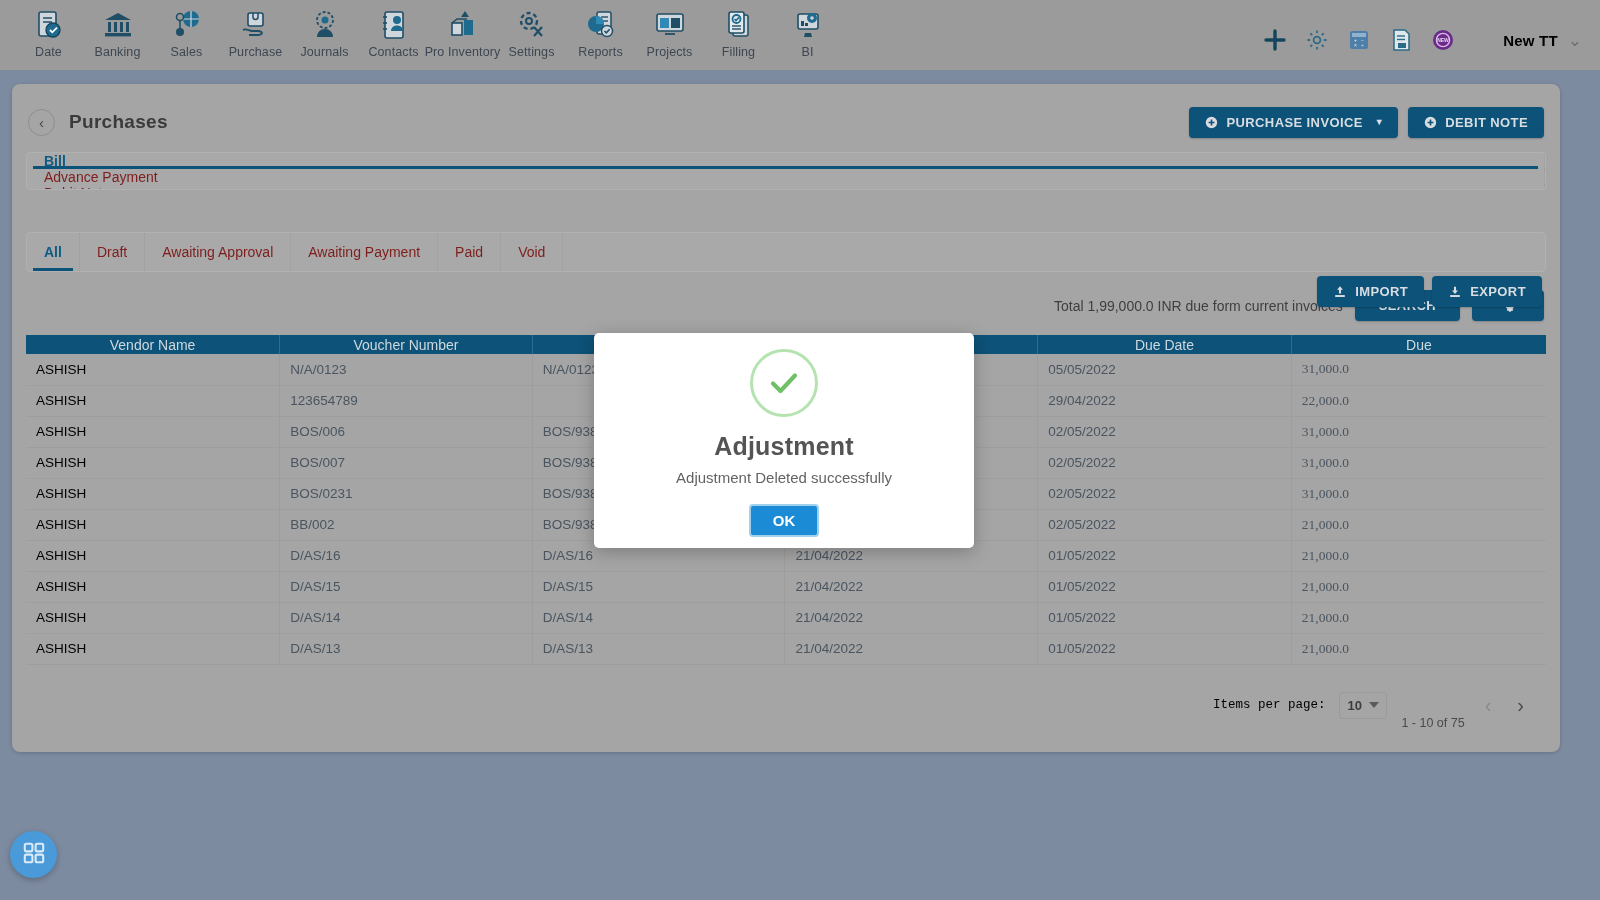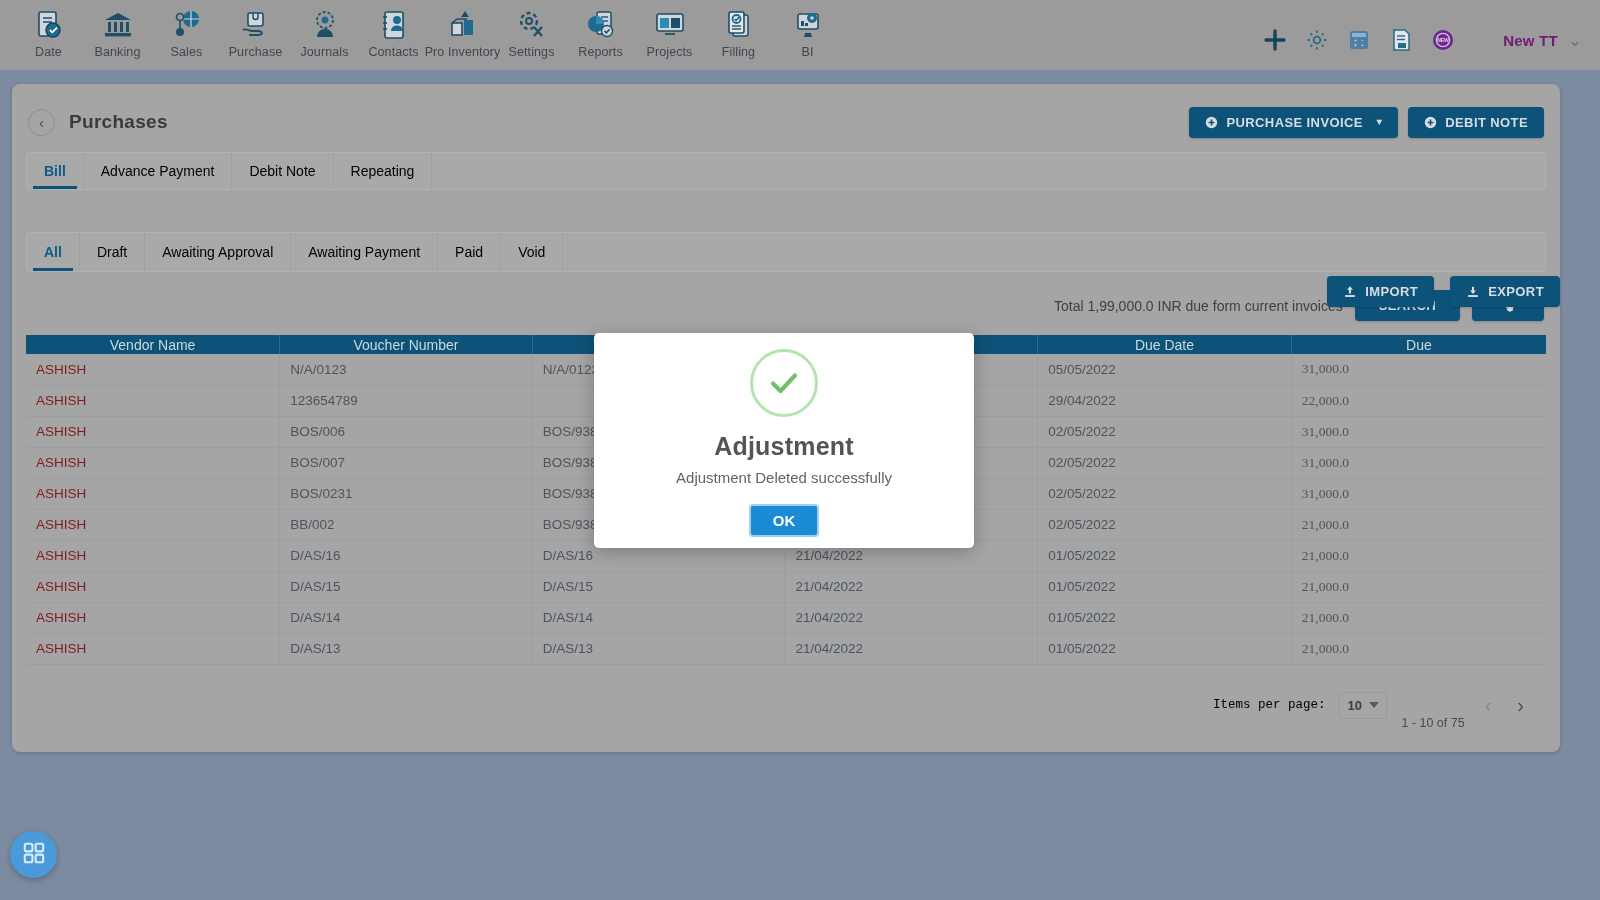--- a/index.html
+++ b/index.html
@@ -50,21 +50,21 @@
     display: flex; align-items: center; gap: 18px;
     padding-right: 4px; padding-top: 22px;
   }
   .tr-ico { cursor: pointer; display: flex; align-items: center; justify-content: center; }
   .tr-ico svg { display: block; }
   .user-block {
     display: flex; align-items: center; gap: 10px;
     margin-left: 14px; cursor: pointer;
   }
   .user-name {
-    font-size: 15px; font-weight: bold; color: #701a75;
+    font-size: 15px; font-weight: bold; color: #000000;
     letter-spacing: .2px;
     margin-left: 16px;
   }
   .chev-dn { color: #6f6f6f; font-size: 17px; line-height: 1; }
 
   
   .card {
     position: absolute;
     left: 12px; top: 84px;
     width: 1548px; height: 668px;
@@ -110,25 +110,26 @@
 
   
   .tabstrip {
     margin-top: 10px;
     background: #a9a9a9;
     border: 1px solid #b1b1b1;
     border-radius: 4px;
     height: 38px;
     display: flex; align-items: stretch;
     overflow: hidden;
+    flex-direction: column;
   }
   .tab {
     display: flex; align-items: center;
     padding: 0 17px;
-    font-size: 14px; color: #000000;
+    font-size: 14px; color: #7f1d1d;
     cursor: pointer; position: relative;
     border-right: 1px dotted #9a9a9a;
   }
   .tab.active { color: #0e5b85; font-weight: bold; }
   .tab.active::after {
     content: ""; position: absolute;
     left: 6px; right: 6px; bottom: 0; height: 3px;
     background: #0d5278;
   }
   .tab-filler { flex: 1; }
@@ -136,22 +137,22 @@
   .subtabs-wrap { margin-top: 42px; }
   .subtabstrip {
     background: #a9a9a9;
     border: 1px solid #b1b1b1;
     border-radius: 4px;
     height: 40px;
     display: flex; align-items: stretch;
   }
 
   .util-row {
-    position: absolute; right: 0; top: 192px;
-    display: flex; gap: 16px;
+    position: absolute; right: 18px; top: 192px;
+    display: flex; gap: 8px;
   }
 
   
   .search-row {
     display: flex; align-items: center; justify-content: flex-end;
     gap: 12px;
     margin-top: 18px;
     padding-right: 2px;
   }
   .total-due { font-size: 14px; color: #3f3f3f; }
@@ -174,21 +175,21 @@
     height: 31px;
     font-size: 13.5px;
     color: #4a5560;
     border-bottom: 1px solid #9e9e9e;
     border-right: 1px solid #9e9e9e;
     padding: 0 10px;
     background: #a5a5a5;
     white-space: nowrap; overflow: hidden;
   }
   tbody td:last-child { border-right: none; font-family: Liberation Serif, serif; }
-  tbody td.vendor { color: #7f1d1d; padding-left: 10px; }
+  tbody td.vendor { color: #000000; padding-left: 10px; }
 
   .col-vendor { width: 252px; }
   .col-voucher { width: 251px; }
   .col-inv { width: 251px; }
   .col-invdate { width: 251px; }
   .col-duedate { width: 252px; }
   .col-due { width: 253px; }
 
   
   .paginator {

